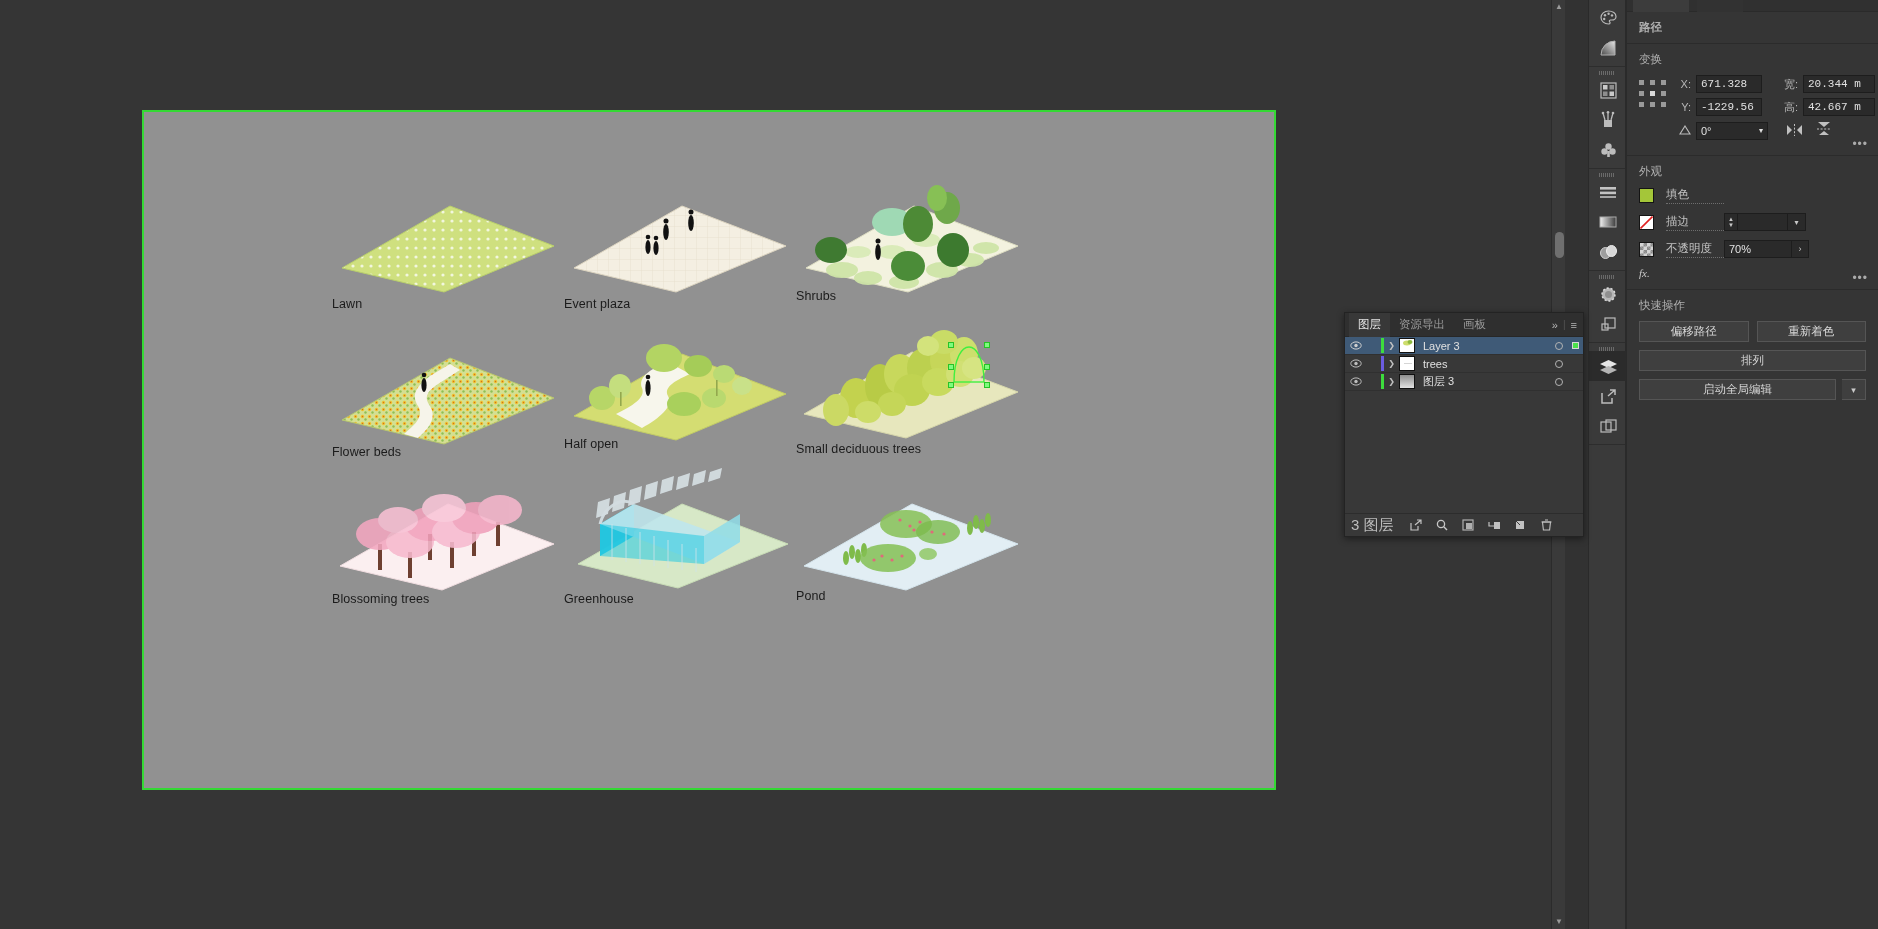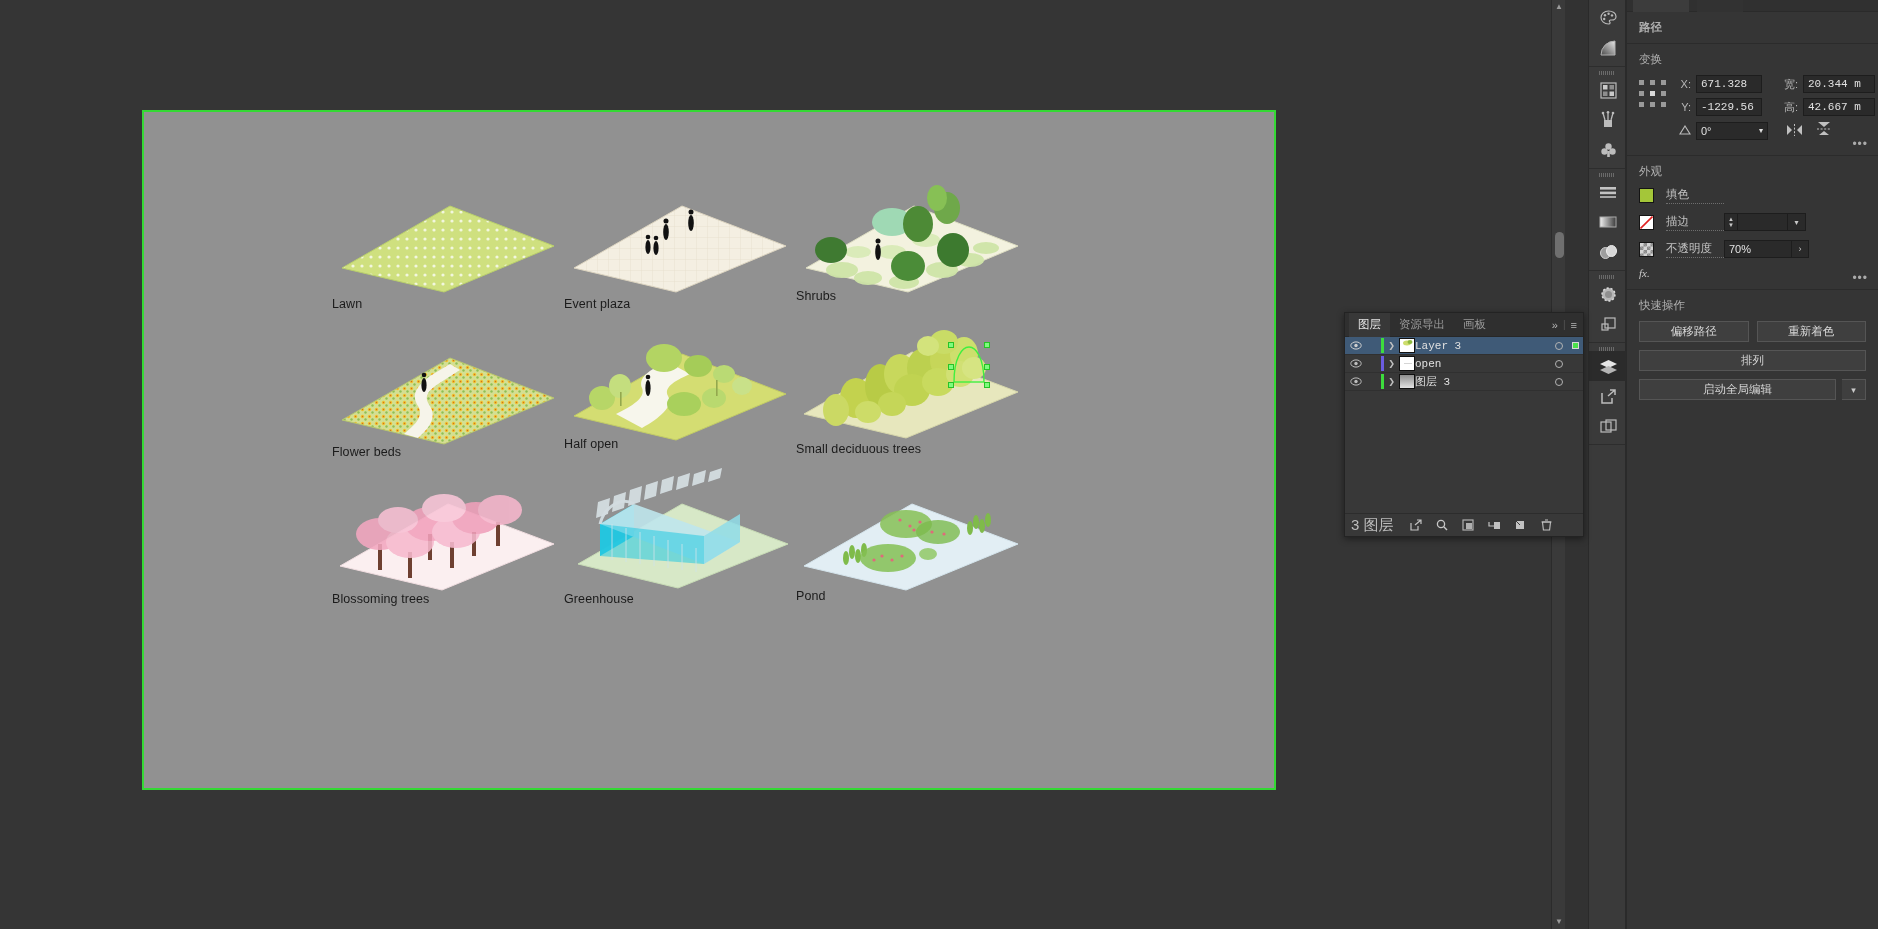--- a/index.html
+++ b/index.html
@@ -92,21 +92,21 @@
     display: flex; align-items: center; height: 18px;
     border-bottom: 1px solid #303030; font-size: 11px; color: #d4d4d4;
   }
   .layer-row.selected { background: #3f5a77; }
   .lr-eye { width: 22px; display: flex; justify-content: center; }
   .lr-gap { width: 14px; }
   .lr-colorbar { width: 3px; height: 15px; }
   .lr-arrow { width: 15px; text-align: center; color: #c2c2c2; font-size: 8px; }
   .lr-thumb { width: 16px; height: 15px; border: 1px solid #111; background: #fff; position: relative; overflow: hidden; }
   .lr-name {
-    flex: 1; padding-left: 0; font-family: Liberation Mono, monospace;
+    flex: 1; padding-left: 8px; font-family: Liberation Sans, sans-serif;
     font-size: 11px; color: #e0e0e0; white-space: nowrap; overflow: hidden;
   }
   .lr-target { width: 16px; display: flex; justify-content: center; }
   .lr-ring { width: 8px; height: 8px; border: 1px solid #b3b3b3; border-radius: 50%; }
   .lr-sel { width: 16px; display: flex; justify-content: center; }
   .lr-selbox { width: 7px; height: 7px; background: #4ce04c; border: 1px solid #d8d8d8; }
 
   #layers-footer {
     position: absolute; left: 0; right: 0; bottom: 0; height: 23px;
     background: #383838; border-top: 1px solid #2c2c2c;
@@ -657,21 +657,21 @@
         </span>
         <span class="lr-gap"></span>
         <span class="lr-colorbar" style="background:#6b5ce0"></span>
         <span class="lr-arrow">❯</span>
         <span class="lr-thumb">
           <svg width="16" height="15" viewBox="0 0 16 15">
               <rect width="16" height="15" fill="#ffffff"></rect>
               <rect x="4" y="6" width="8" height="1" fill="#d5d5d5"></rect>
             </svg>
         </span>
-        <span class="lr-name">open</span>
+        <span class="lr-name">trees</span>
         <span class="lr-target">
             <i class="lr-ring"></i>
           </span>
         <span class="lr-sel"></span>
       </div>
 
       <div class="layer-row">
         <span class="lr-eye">
           <svg width="12" height="9" viewBox="0 0 12 9">
               <ellipse cx="6" cy="4.5" rx="5.2" ry="3.6" fill="none" stroke="#bdbdbd" stroke-width="1"></ellipse>

